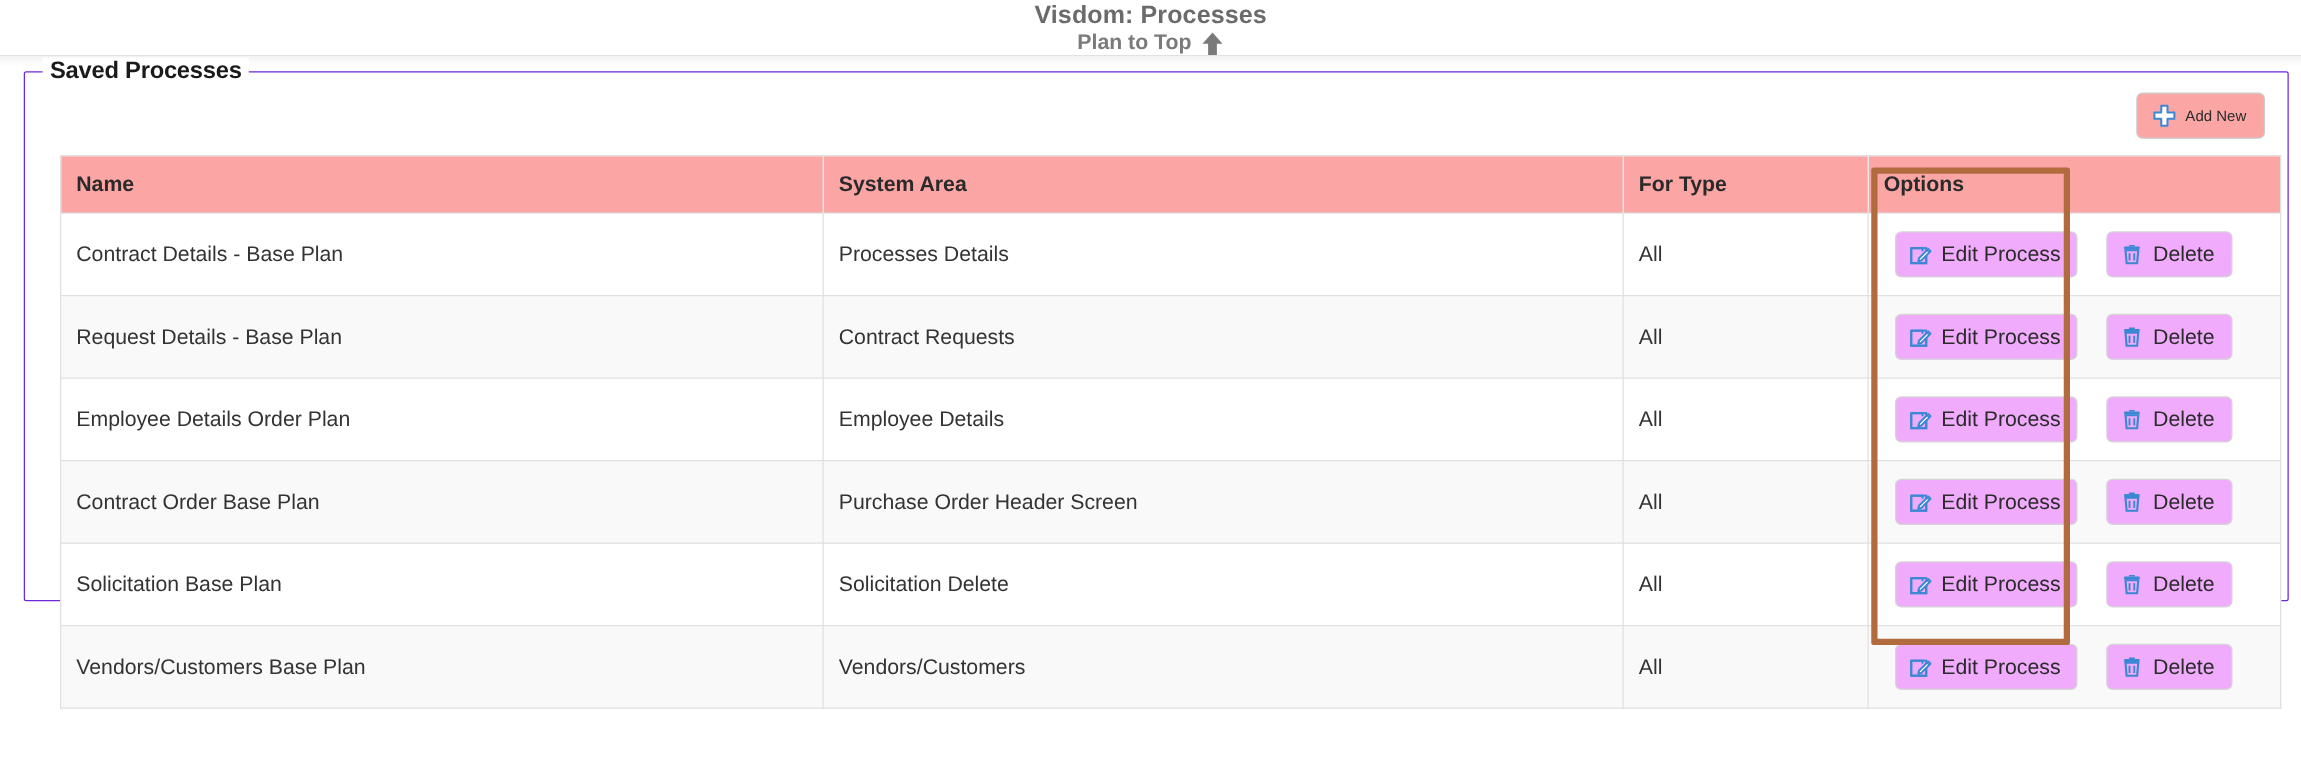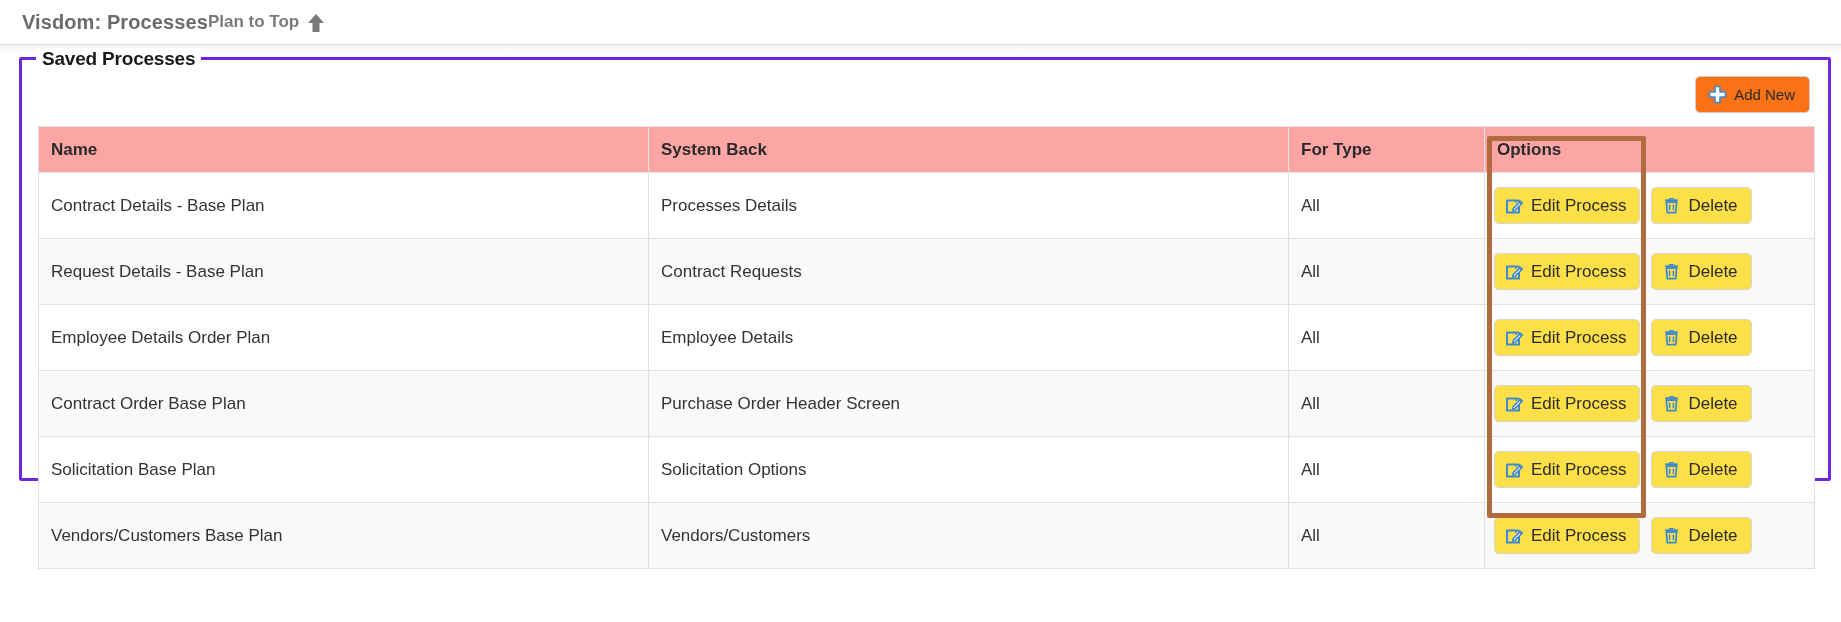--- a/index.html
+++ b/index.html
@@ -12,22 +12,23 @@
   }
 
   
   .topbar {
     position: relative;
     height: 45px;
     background: #ffffff;
     border-bottom: 1px solid #e2e2e2;
     display: flex;
     align-items: center;
-    justify-content: flex-start;
+    justify-content: center;
     padding: 0 22px 0 22px;
+    flex-direction: column;
   }
   .topbar-title {
     font-size: 20px;
     font-weight: bold;
     color: #6b6b6b;
     letter-spacing: 0.1px;
   }
   .back-to-top {
     display: flex;
     align-items: center;
@@ -48,23 +49,23 @@
 
   
   .topstrip {
     height: 8px;
     background: linear-gradient(to bottom, #f2f2f2 0%, #ffffff 100%);
   }
 
   
   .panel {
     margin: 4px 10px 0 19px;
-    border: 3px solid #6d28d9;
+    border: 1px solid #6d28d9;
     border-radius: 2px;
-    padding: 0 16px 14px 16px;
+    padding: 0 16px 14px 28px;
     position: relative;
     height: 424px;
     background: #fff;
   }
   .panel-legend {
     position: absolute;
     top: -12px;
     left: 14px;
     background: #ffffff;
     padding: 0 6px;
@@ -76,25 +77,25 @@
 
   .toolbar {
     display: flex;
     justify-content: flex-end;
     padding: 16px 2px 13px 0;
   }
   .btn {
     display: inline-flex;
     align-items: center;
     gap: 7px;
-    background: #f97316;
+    background: #fca5a5;
     border: 1px solid #cccccc;
     border-radius: 5px;
     padding: 8px 14px 8px 12px;
-    font-size: 15px;
+    font-size: 12px;
     color: #2b2b2b;
     cursor: pointer;
     line-height: 1;
     white-space: nowrap;
   }
   .plus-icon { width: 19px; height: 19px; display:inline-block; }
   .plus-icon svg { display:block; }
 
   
   .tablewrap { position: relative; }
@@ -133,29 +134,30 @@
   .opts-inner {
     display: flex;
     align-items: center;
     gap: 11px;
     padding-left: 9px;
   }
   .rowbtn {
     display: inline-flex;
     align-items: center;
     gap: 7px;
-    background: #fde047;
+    background: #f0abfc;
     border: 1px solid #d5d5d5;
     border-radius: 5px;
     padding: 8px 13px 8px 10px;
     font-size: 17px;
     color: #2b2b2b;
     cursor: pointer;
     line-height: 1;
     white-space: nowrap;
+    margin-left: 12px;
   }
   .edit-icon, .trash-icon { width: 19px; height: 19px; display:inline-block; }
   .edit-icon svg, .trash-icon svg { display:block; }
 
   
   .highlight-box {
     position: absolute;
     left: 1449px;
     top: 10px;
     width: 159px;
@@ -200,21 +202,21 @@
     <table class="grid">
       <colgroup>
         <col class="c-name">
           <col class="c-area">
           <col class="c-type">
           <col class="c-opts">
       </colgroup>
       <thead>
         <tr>
           <th>Name</th>
-          <th>System Back</th>
+          <th>System Area</th>
           <th>For Type</th>
           <th>Options</th>
         </tr>
       </thead>
       <tbody>
   <tr>
     <td><span>Contract Details - Base Plan</span></td>
     <td><span>Processes Details</span></td>
     <td><span>All</span></td>
     <td class="opts-cell">
@@ -336,21 +338,21 @@
             </svg>
           </span>
           <span>Delete</span>
         </button>
       </div>
     </td>
   </tr>
 
   <tr>
     <td><span>Solicitation Base Plan</span></td>
-    <td><span>Solicitation Options</span></td>
+    <td><span>Solicitation Delete</span></td>
     <td><span>All</span></td>
     <td class="opts-cell">
       <div class="opts-inner">
         <button class="rowbtn">
           <span class="edit-icon">
             <svg viewBox="0 0 19 19" width="19" height="19" aria-hidden="true">
               <path d="M2 4.5 H11 V7 M2 4.5 V16.5 H14 V10" fill="none" stroke="#3b87d4" stroke-width="1.6"></path>
               <rect x="2" y="4.5" width="12" height="12" fill="none" stroke="#3b87d4" stroke-width="1.6"></rect>
               <path d="M8.2 12.6 L15.6 5.2 L17.4 7 L10 14.4 L7.6 15 Z" fill="#ffffff" stroke="#3b87d4" stroke-width="1.5" stroke-linejoin="round"></path>
               <path d="M14.6 6.2 L16.4 8.0" stroke="#3b87d4" stroke-width="1.3"></path>

